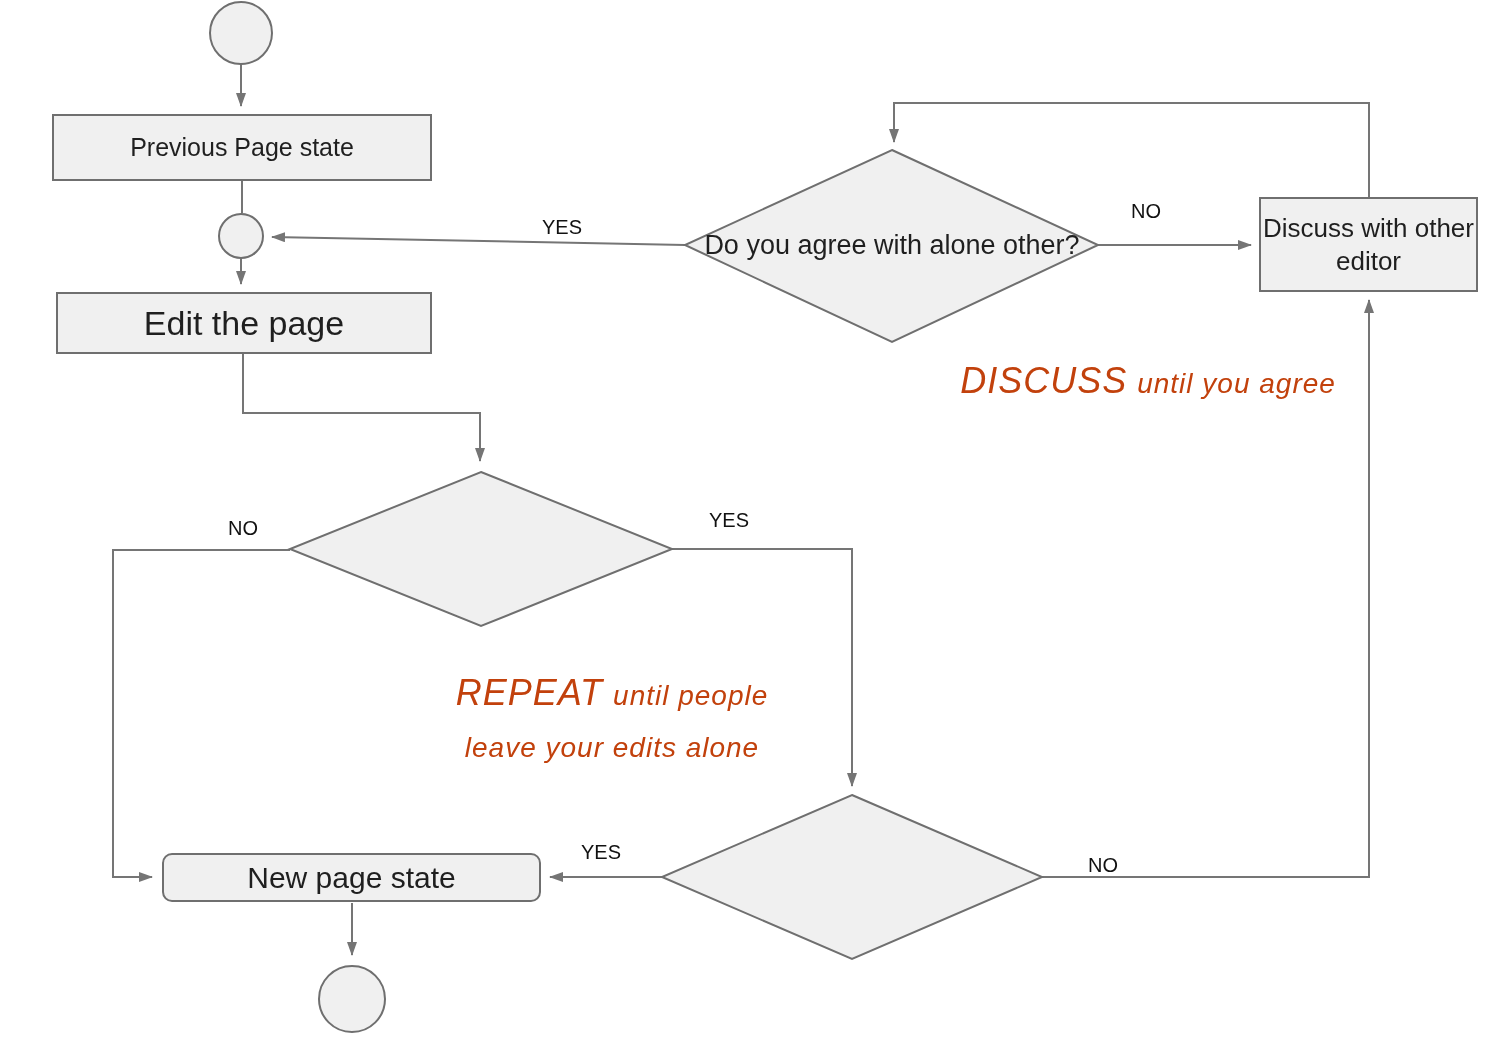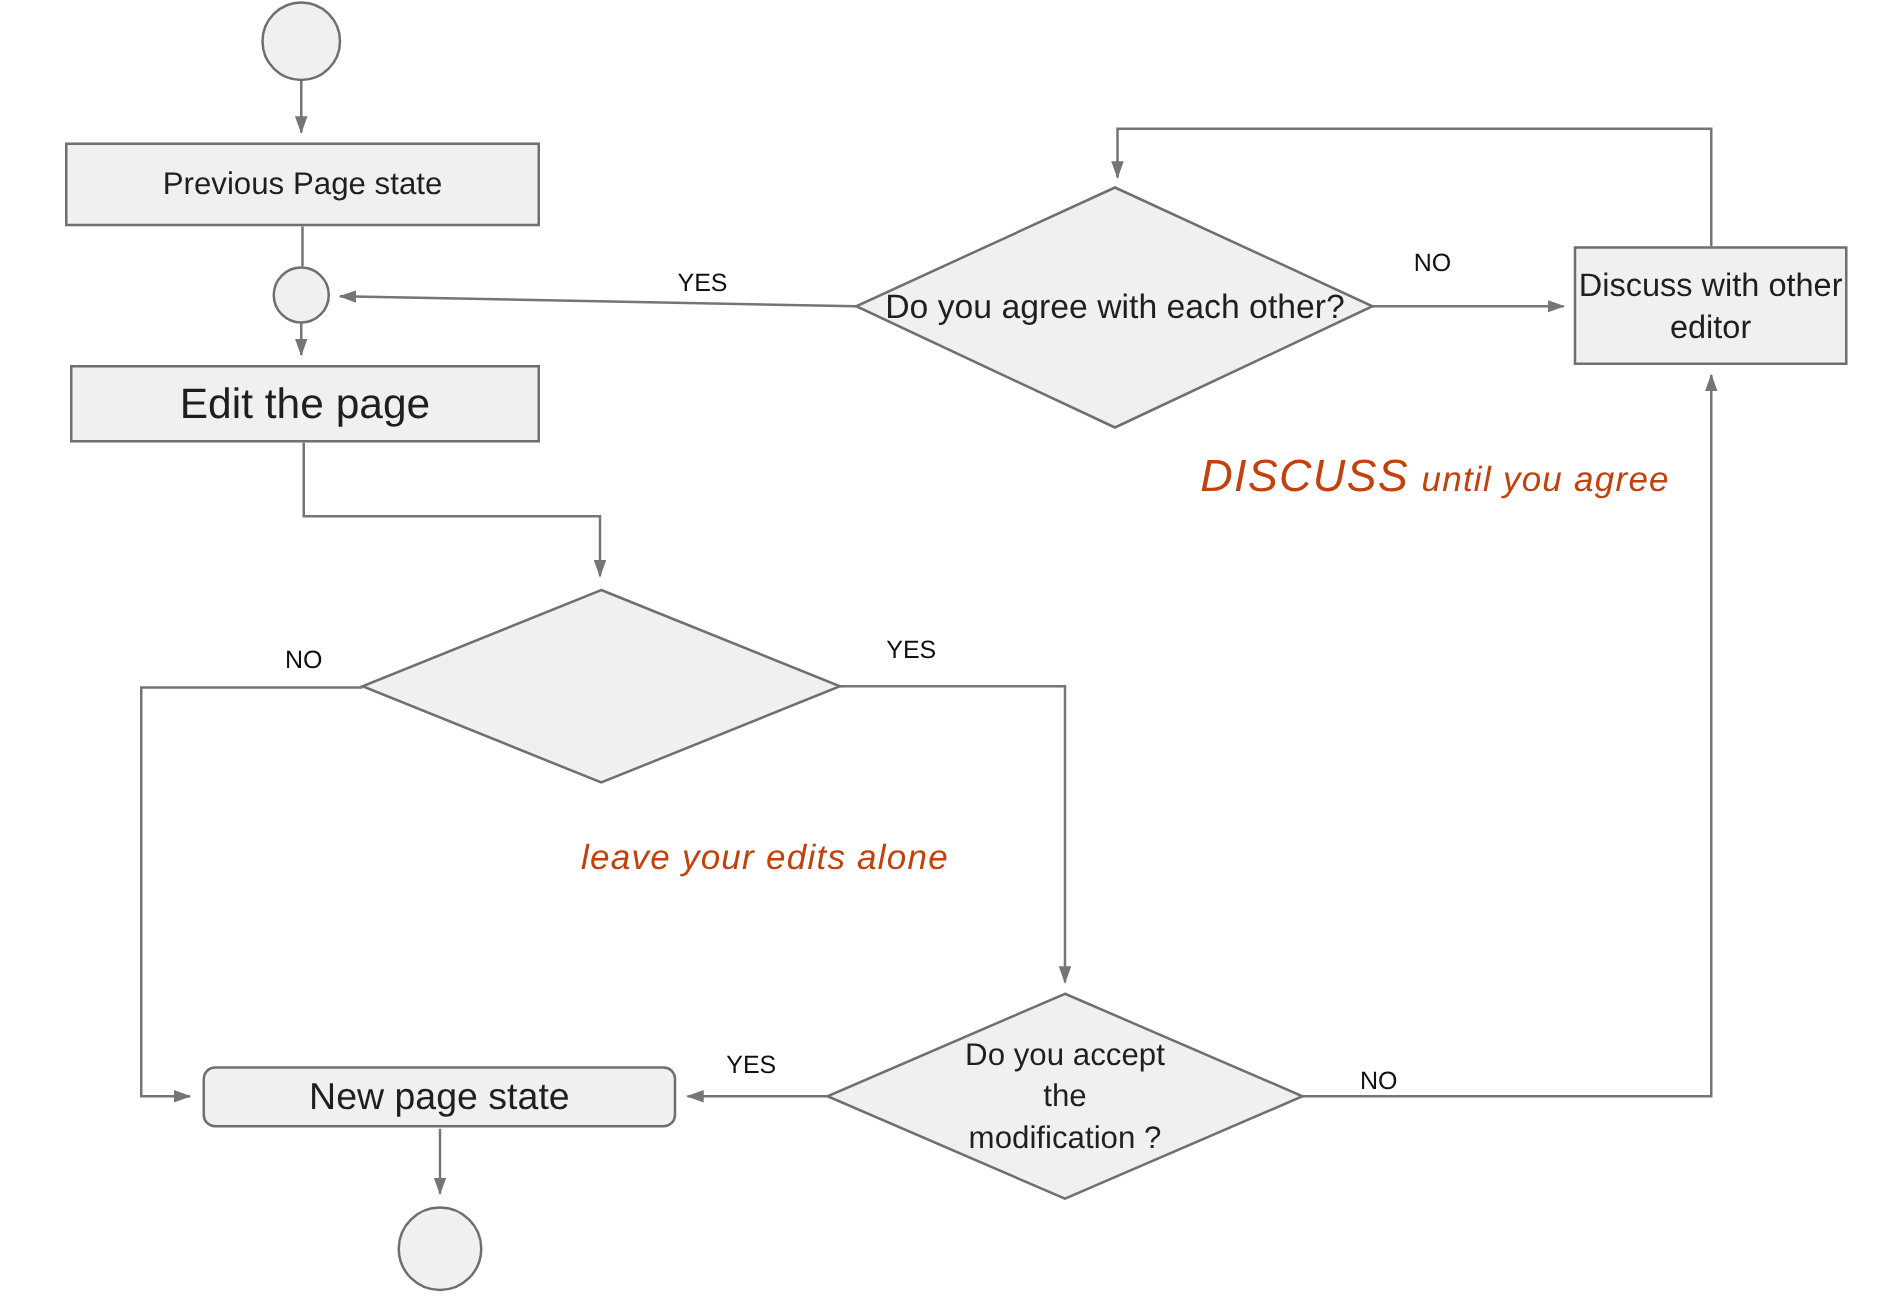--- a/index.html
+++ b/index.html
@@ -110,34 +110,34 @@
   <div class="node-box box-edit">
     <span>Edit the page</span>
   </div>
   <div class="node-box box-new">
     <span>New page state</span>
   </div>
   <div class="node-box box-discuss">
     <span>Discuss with other editor</span>
   </div>
 
-  <div class="diamond-label lbl-accept">
-    <span>Do you accept the modification ?</span>
-  </div>
   <div class="diamond-label lbl-agree">
-    <span>Do you agree with each other?</span>
+    <span>Do you agree with alone other?</span>
   </div>
 
   <div class="edge-label el-agree-yes">YES</div>
   <div class="edge-label el-agree-no">NO</div>
   <div class="edge-label el-modified-no">NO</div>
   <div class="edge-label el-modified-yes">YES</div>
   <div class="edge-label el-accept-yes">YES</div>
   <div class="edge-label el-accept-no">NO</div>
 
   <div class="annotation ann-discuss">
     <span class="emph">DISCUSS</span><span class="rest">until you agree</span>
   </div>
   <div class="annotation ann-repeat">
+    <div>
+      <span class="emph">REPEAT</span><span class="rest">until people</span>
+    </div>
     <div class="line2">leave your edits alone</div>
   </div>
 
 </div>
 
 </body></html>

